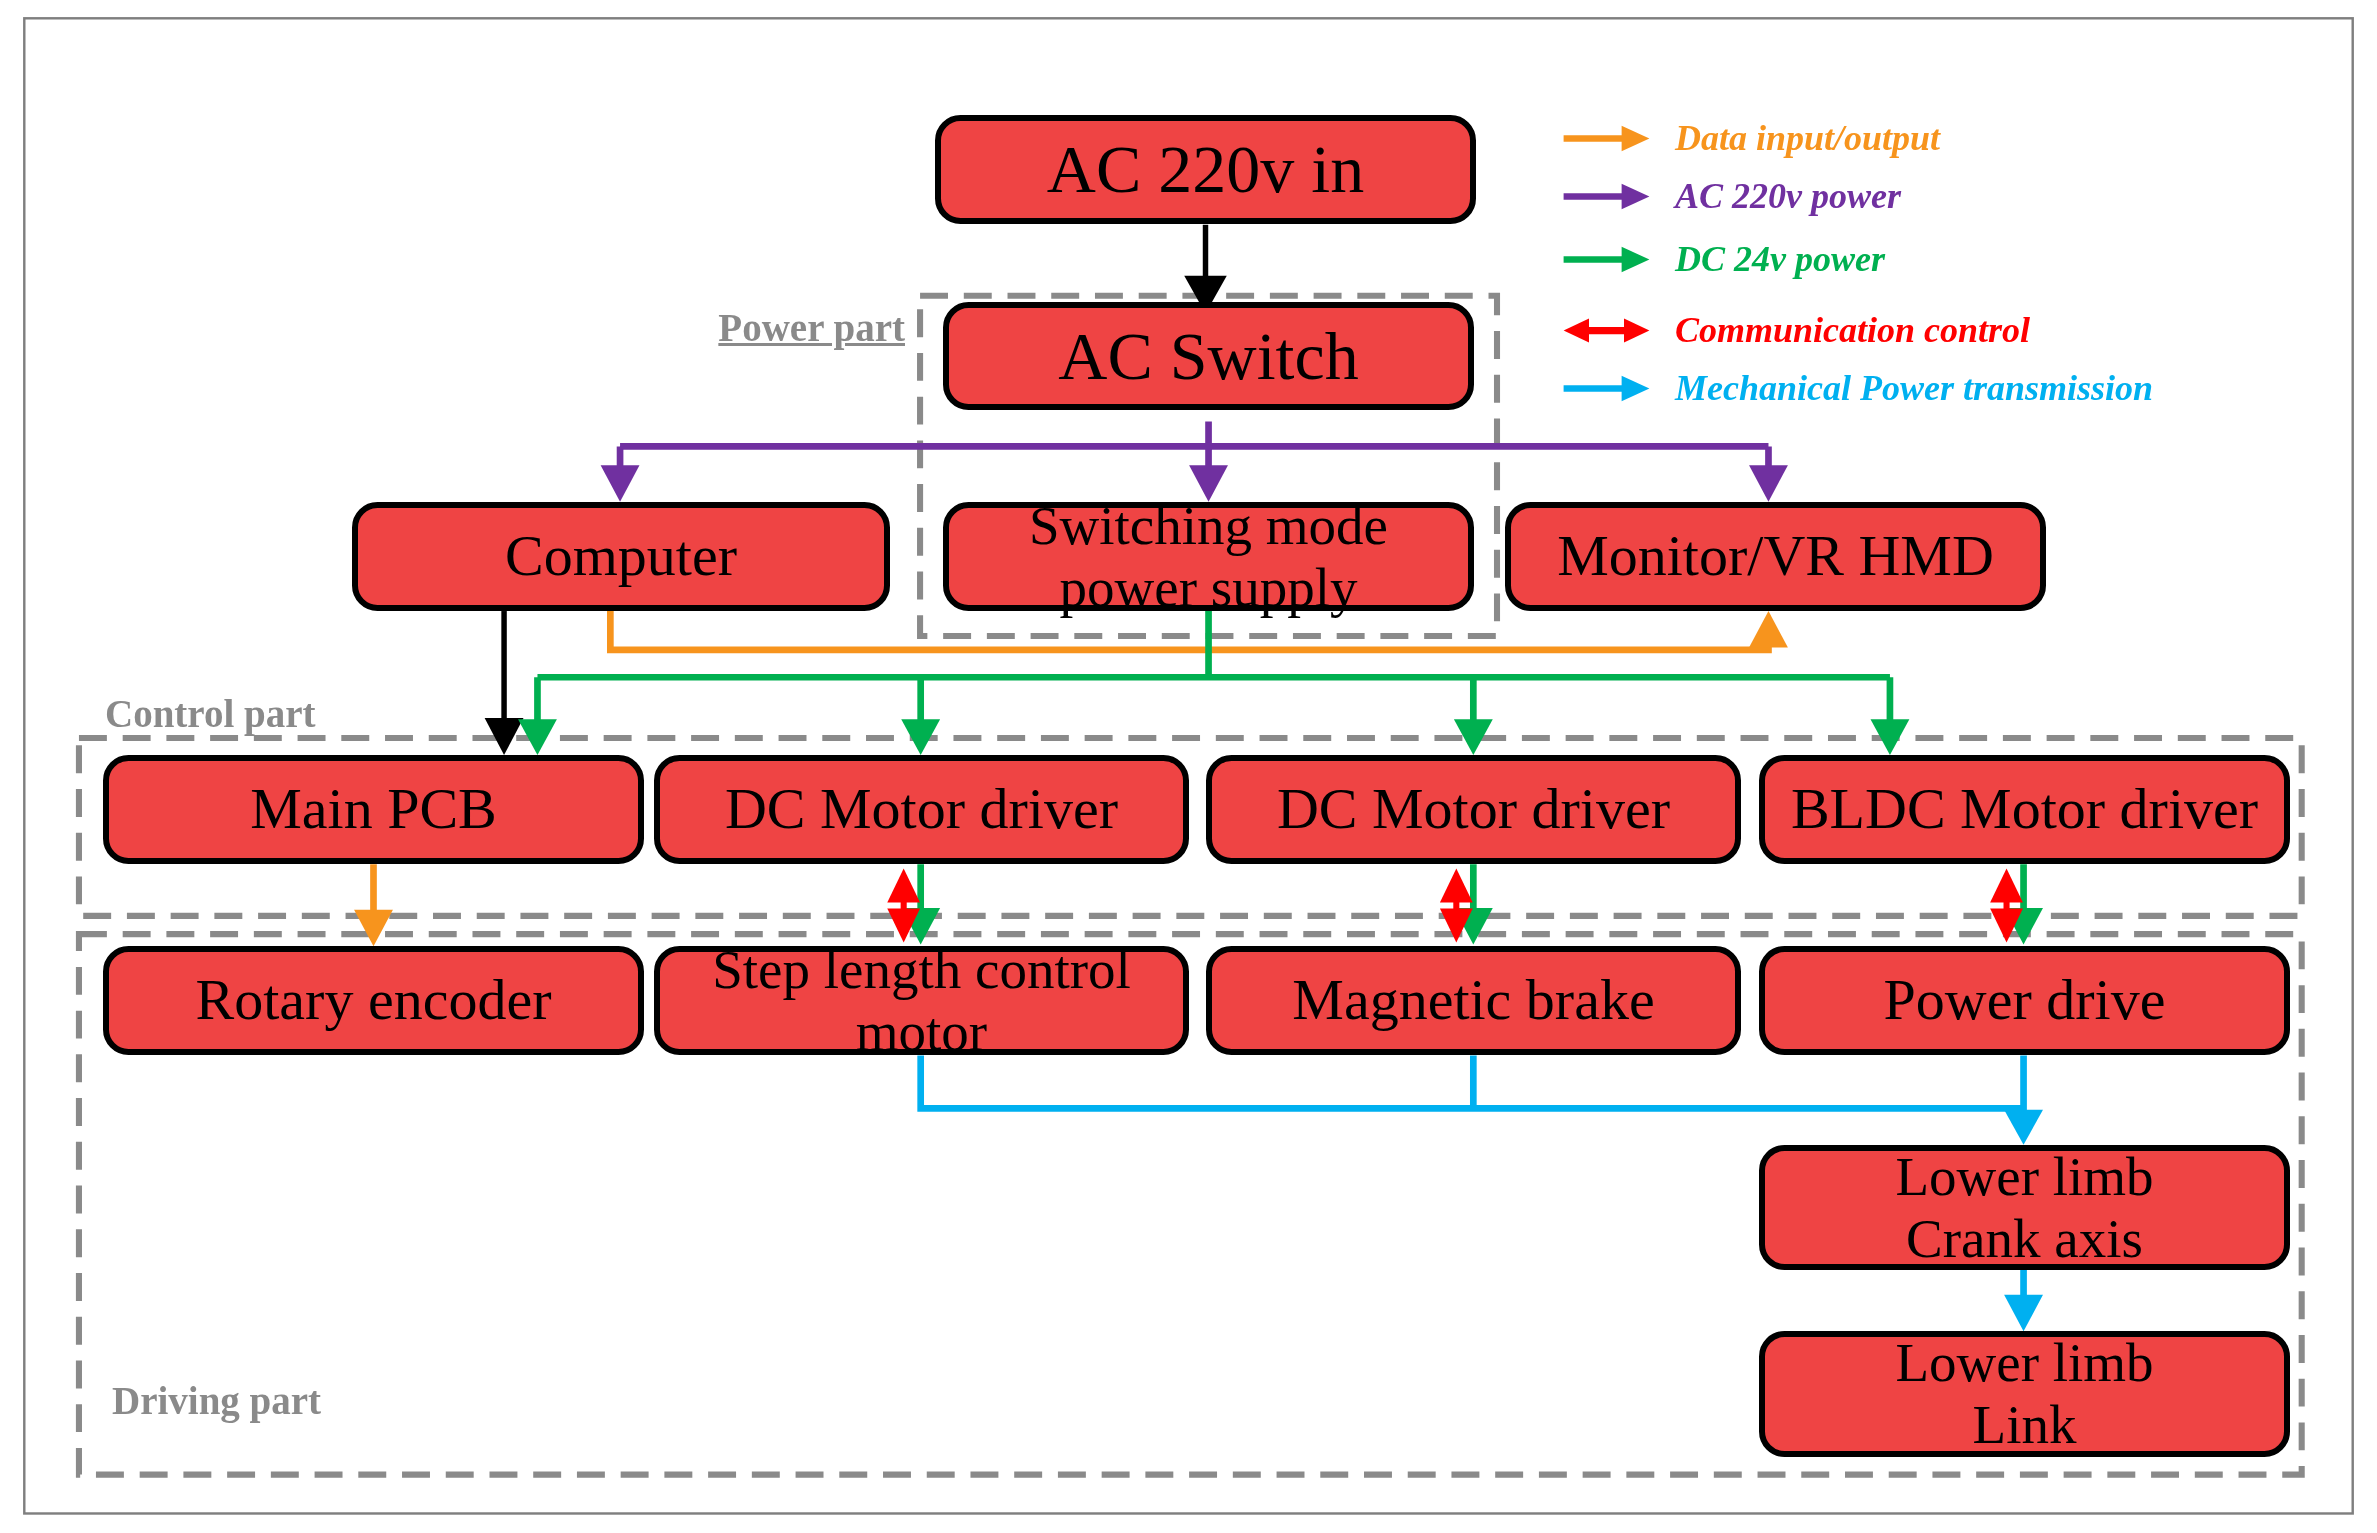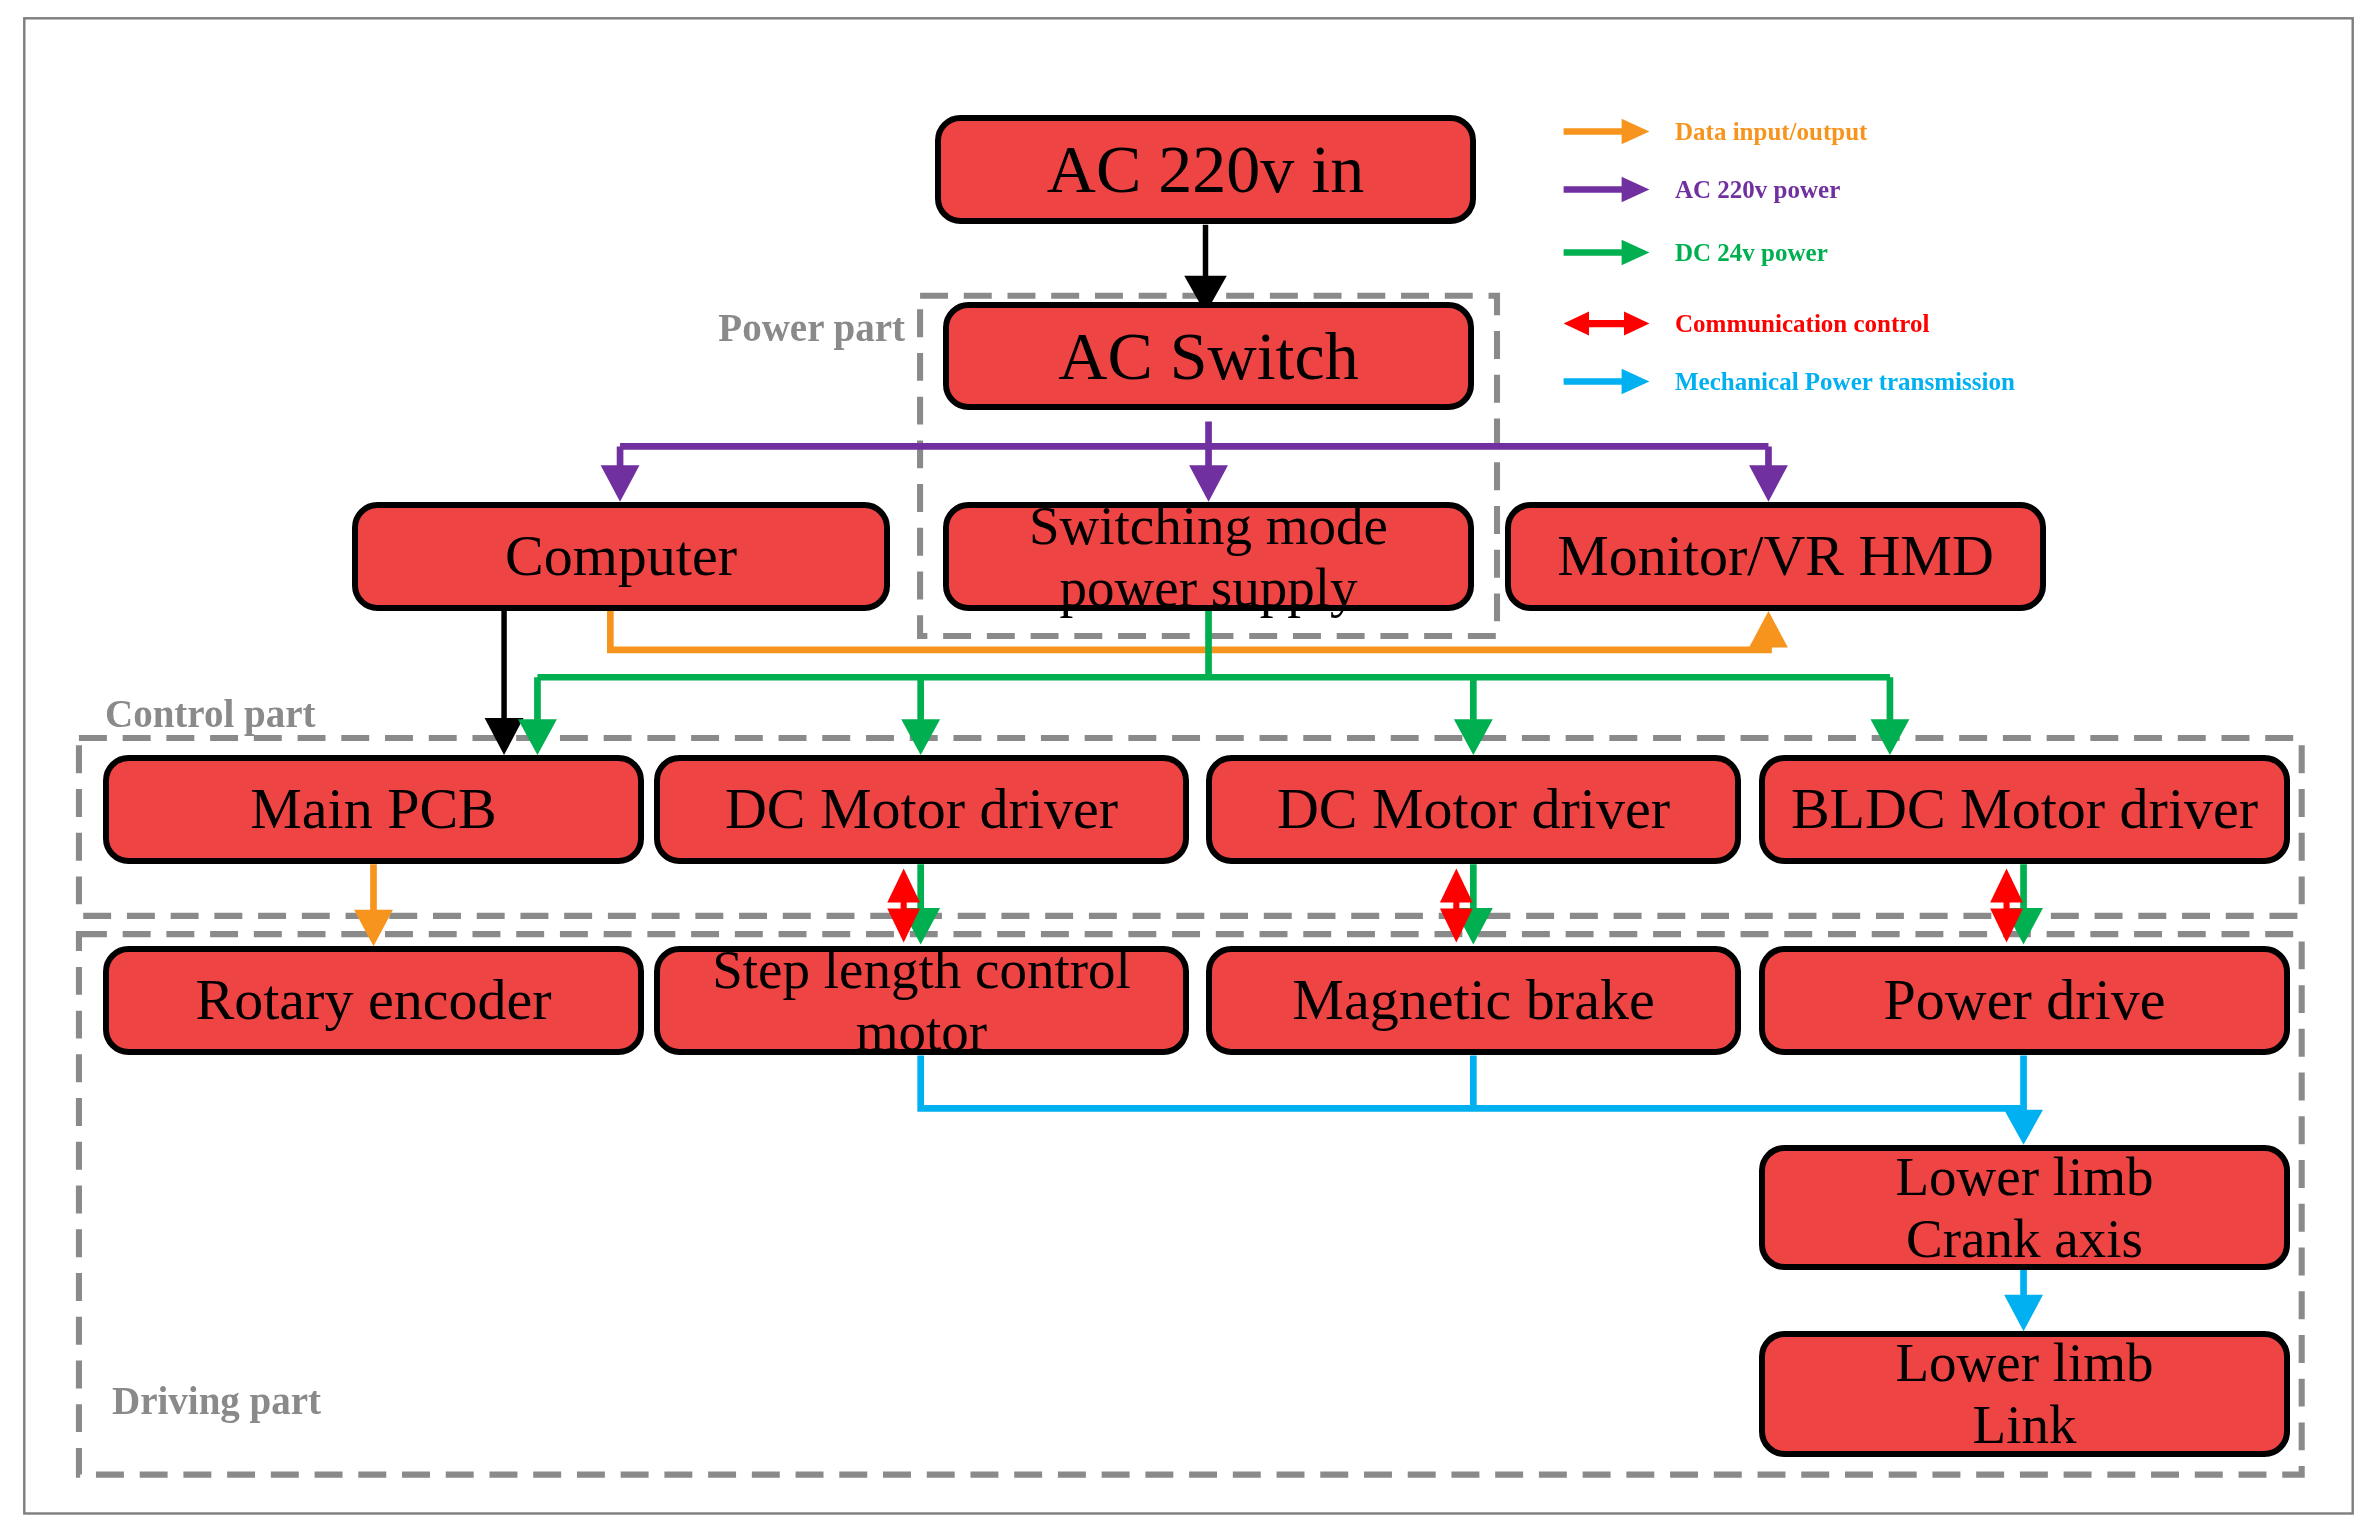--- a/index.html
+++ b/index.html
@@ -21,21 +21,21 @@
   .dashedbox{fill:none;stroke:var(--gray);stroke-width:10px;stroke-dasharray:46 26;}
   .outerborder{fill:none;stroke:#7f7f7f;stroke-width:4px;}
   .node{position:absolute;box-sizing:border-box;background:#ef4444;border:6.7px solid #000;
         border-radius:25.5px;display:flex;align-items:center;justify-content:center;
         text-align:center;white-space:pre-line;color:#000;line-height:1.12;}
   .fs-big{font-size:68px;}
   .fs-std{font-size:58px;}
   .fs-two{font-size:55px;}
   .partlabel{position:absolute;font-weight:bold;font-size:39px;color:var(--gray);}
   .legend-row{position:absolute;display:flex;align-items:center;gap:23px;}
-  .legend-label{font-weight:bold;font-size:25px;white-space:nowrap;}
+  .legend-label{font-weight:bold;font-size:36px;white-space:nowrap;font-style:italic;}
   .c-orange{color:var(--orange);} .c-purple{color:var(--purple);} .c-green{color:var(--green);}
   .c-red{color:var(--red);} .c-cyan{color:var(--cyan);}
 </style>
 </head>
 <body>
 
 <div id="stage">
 
   <svg id="edges" width="2377" height="1533" viewBox="0 0 3914 2524">
     <rect class="outerborder" x="40" y="30" width="3834" height="2462"></rect>
@@ -102,21 +102,21 @@
   <div class="node fs-two" style="left:654px;top:946px;width:535px;height:109px;">Step length control
 motor</div>
   <div class="node fs-std" style="left:1206px;top:946px;width:535px;height:109px;">Magnetic brake</div>
   <div class="node fs-std" style="left:1759px;top:946px;width:531px;height:109px;">Power drive</div>
 
   <div class="node fs-two" style="left:1759px;top:1145px;width:531px;height:125px;">Lower limb
 Crank axis</div>
   <div class="node fs-two" style="left:1759px;top:1331px;width:531px;height:126px;">Lower limb
 Link</div>
 
-  <div class="partlabel" style="left:638px;top:305px;width:267px;text-align:right;">Power part</div>
+  <div class="partlabel" style="left:638px;top:305px;width:267px;text-align:right;text-decoration:underline;">Power part</div>
   <div class="partlabel" style="left:105px;top:691px;">Control part</div>
   <div class="partlabel" style="left:112px;top:1378px;">Driving part</div>
 
   <div class="legend-row" style="left:1561px;top:117px;">
     <svg width="91" height="29" viewBox="0 0 150 48">
       <path d="M4,24 H102" style="stroke:var(--orange);stroke-width:11;fill:none"></path>
       <polygon points="100,3 100,45 146,24" style="fill:var(--orange)"></polygon>
     </svg>
     <span class="legend-label c-orange">Data input/output</span>
   </div>

